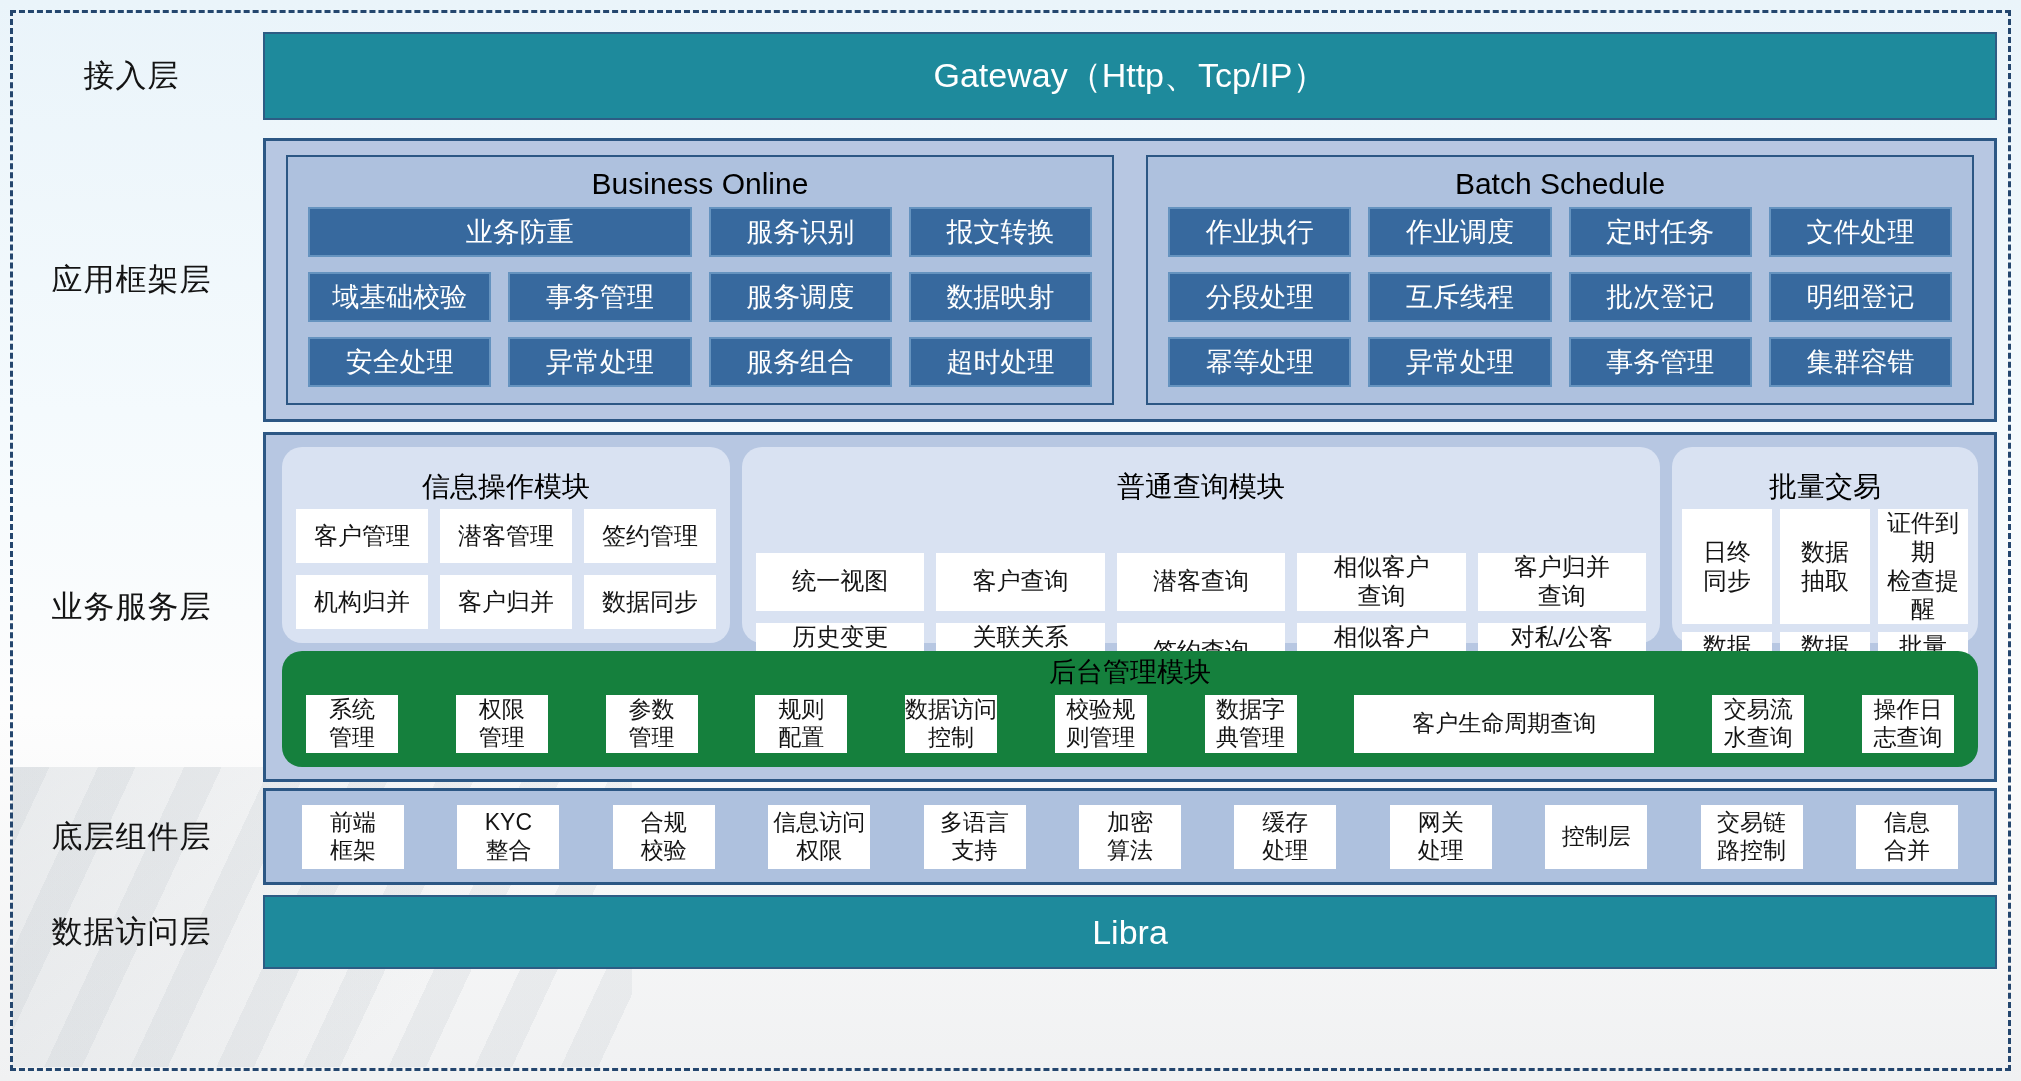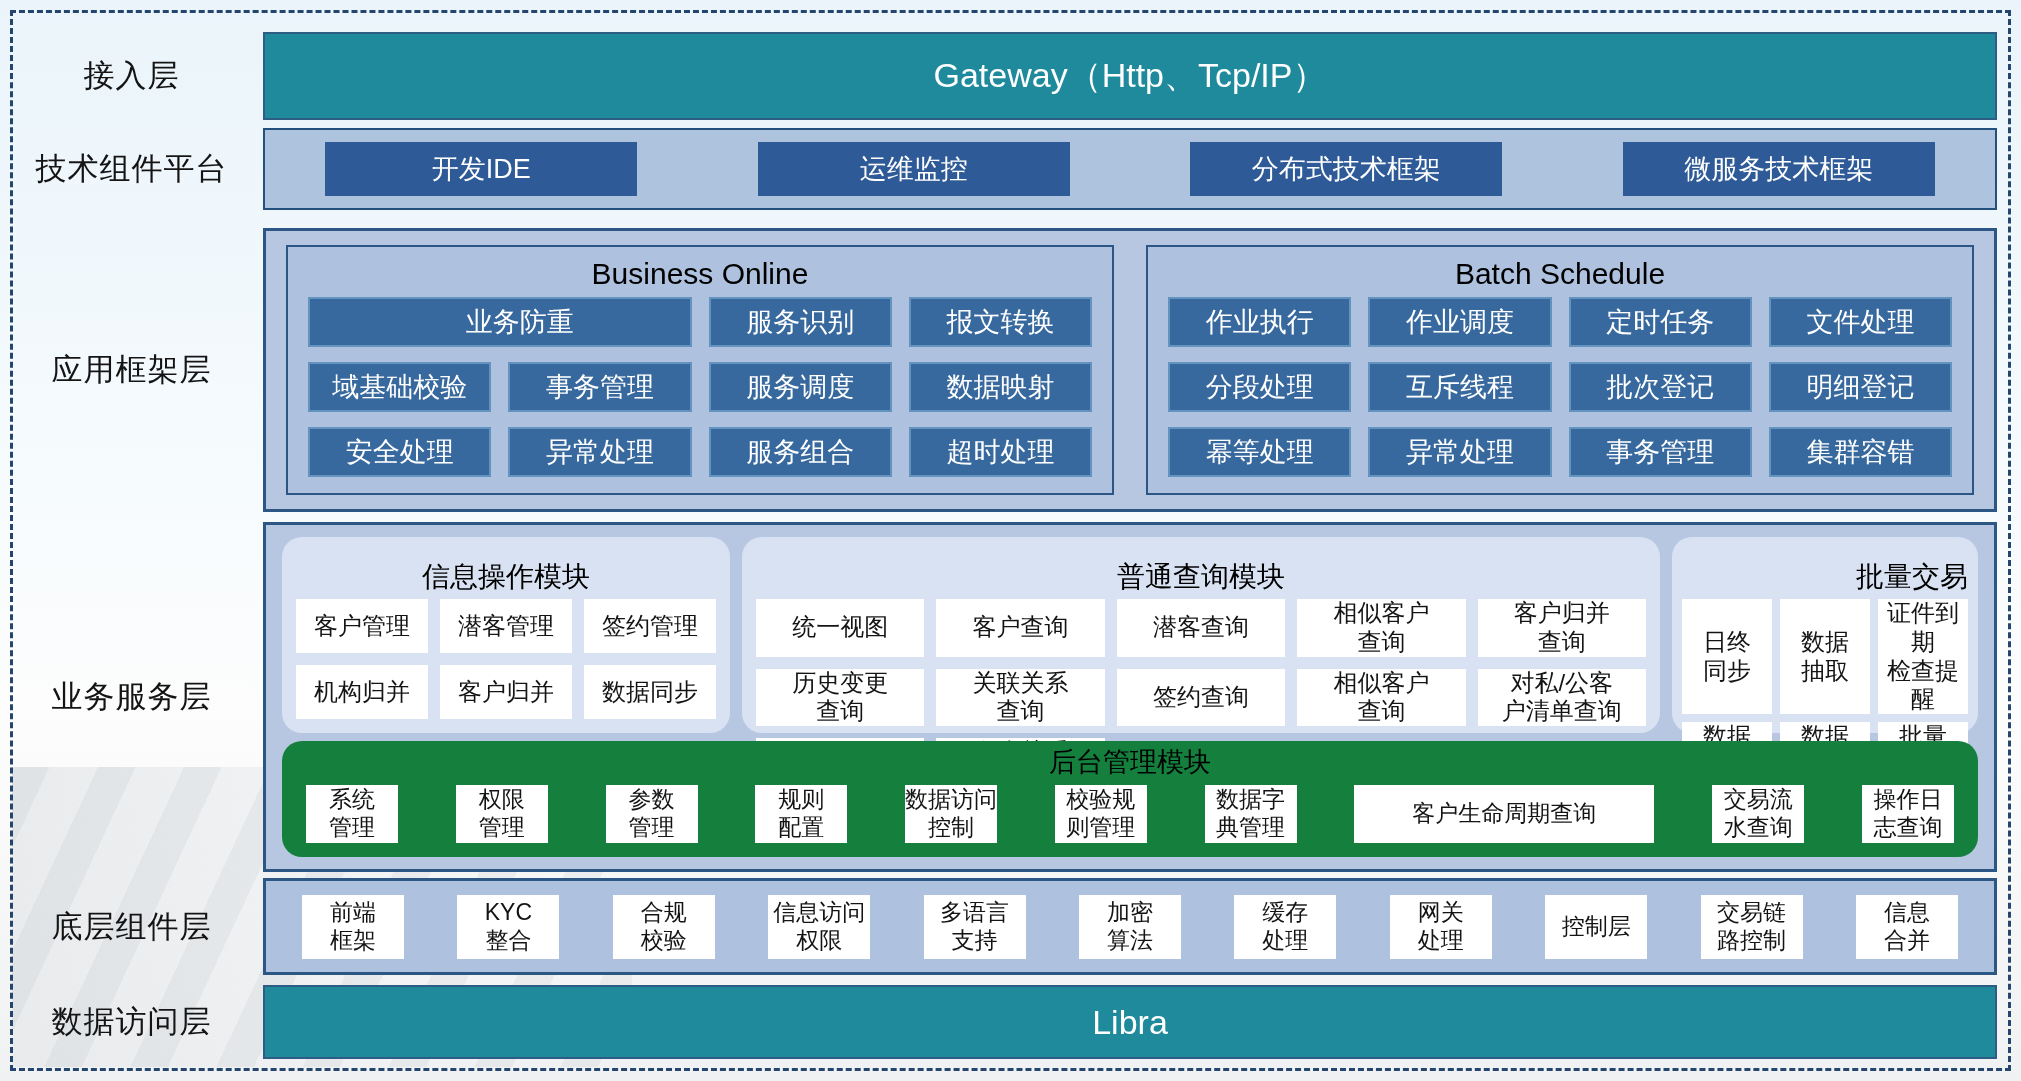--- a/index.html
+++ b/index.html
@@ -48,23 +48,23 @@
 
   .panel-svc{background:#b7c7e2;border:3px solid #2c5784;display:flex;flex-direction:column;
     gap:8px;padding:12px 16px;}
   .svc-top{flex:1;display:flex;gap:12px;min-height:0;}
   .card{background:#d9e2f2;border-radius:20px;padding:18px 14px 14px;display:flex;
     flex-direction:column;box-sizing:border-box;}
   .card-title{text-align:center;font-size:28px;color:#000;height:44px;line-height:44px;}
   .cardgrid{flex:1;display:grid;gap:12px;}
   #card-info{width:448px;}
   #card-info .cardgrid{grid-template-columns:repeat(3,1fr);}
-  #card-query{flex:1;}
+  #card-query{flex:1;gap:44px;}
   #card-query .cardgrid{grid-template-columns:repeat(5,1fr);}
-  #card-batch{width:306px;padding-left:10px;padding-right:10px;align-items:flex-end;}
+  #card-batch{width:306px;padding-left:10px;padding-right:10px;}
   #card-batch .cardgrid{grid-template-columns:repeat(3,1fr);gap:8px;}
   .btn-white{background:#ffffff;color:#141414;display:flex;align-items:center;justify-content:center;
     text-align:center;font-size:24px;line-height:1.2;white-space:pre-line;box-sizing:border-box;}
   .card-admin{height:116px;border-radius:20px;background:#15803d;padding:2px 24px 10px;
     display:flex;flex-direction:column;box-sizing:border-box;}
   .admin-title{text-align:center;font-size:27px;color:#000;height:38px;line-height:38px;}
   .admin-row{flex:1;display:flex;justify-content:space-between;align-items:center;}
   .btn-admin{width:92px;height:58px;font-size:23px;}
   .btn-admin.wide{width:300px;}
 
@@ -77,33 +77,20 @@
 
 <div class="canvas">
   <div class="frame"></div>
   <div class="rows">
 
     <div class="row" id="r1">
       <div class="rowlabel">接入层</div>
       <div class="rowcontent tealbar">Gateway（Http、Tcp/IP）</div>
     </div>
 
-    <div class="row" id="r2">
-      <div class="rowlabel">技术组件平台</div>
-      <div class="rowcontent panel panel-tech">
-
-          <div class="btn-dark">开发IDE</div>
-
-          <div class="btn-dark">运维监控</div>
-
-          <div class="btn-dark">分布式技术框架</div>
-
-          <div class="btn-dark">微服务技术框架</div>
-        </div>
-    </div>
 
     <div class="row" id="r3">
       <div class="rowlabel">应用框架层</div>
       <div class="rowcontent panel panel-app">
 
         <div class="subpanel">
           <div class="subtitle">Business Online</div>
           <div class="appgrid">
 
               <div class="btn-steel" style="grid-column: span 2; padding-left: 40px;">业务防重</div>

